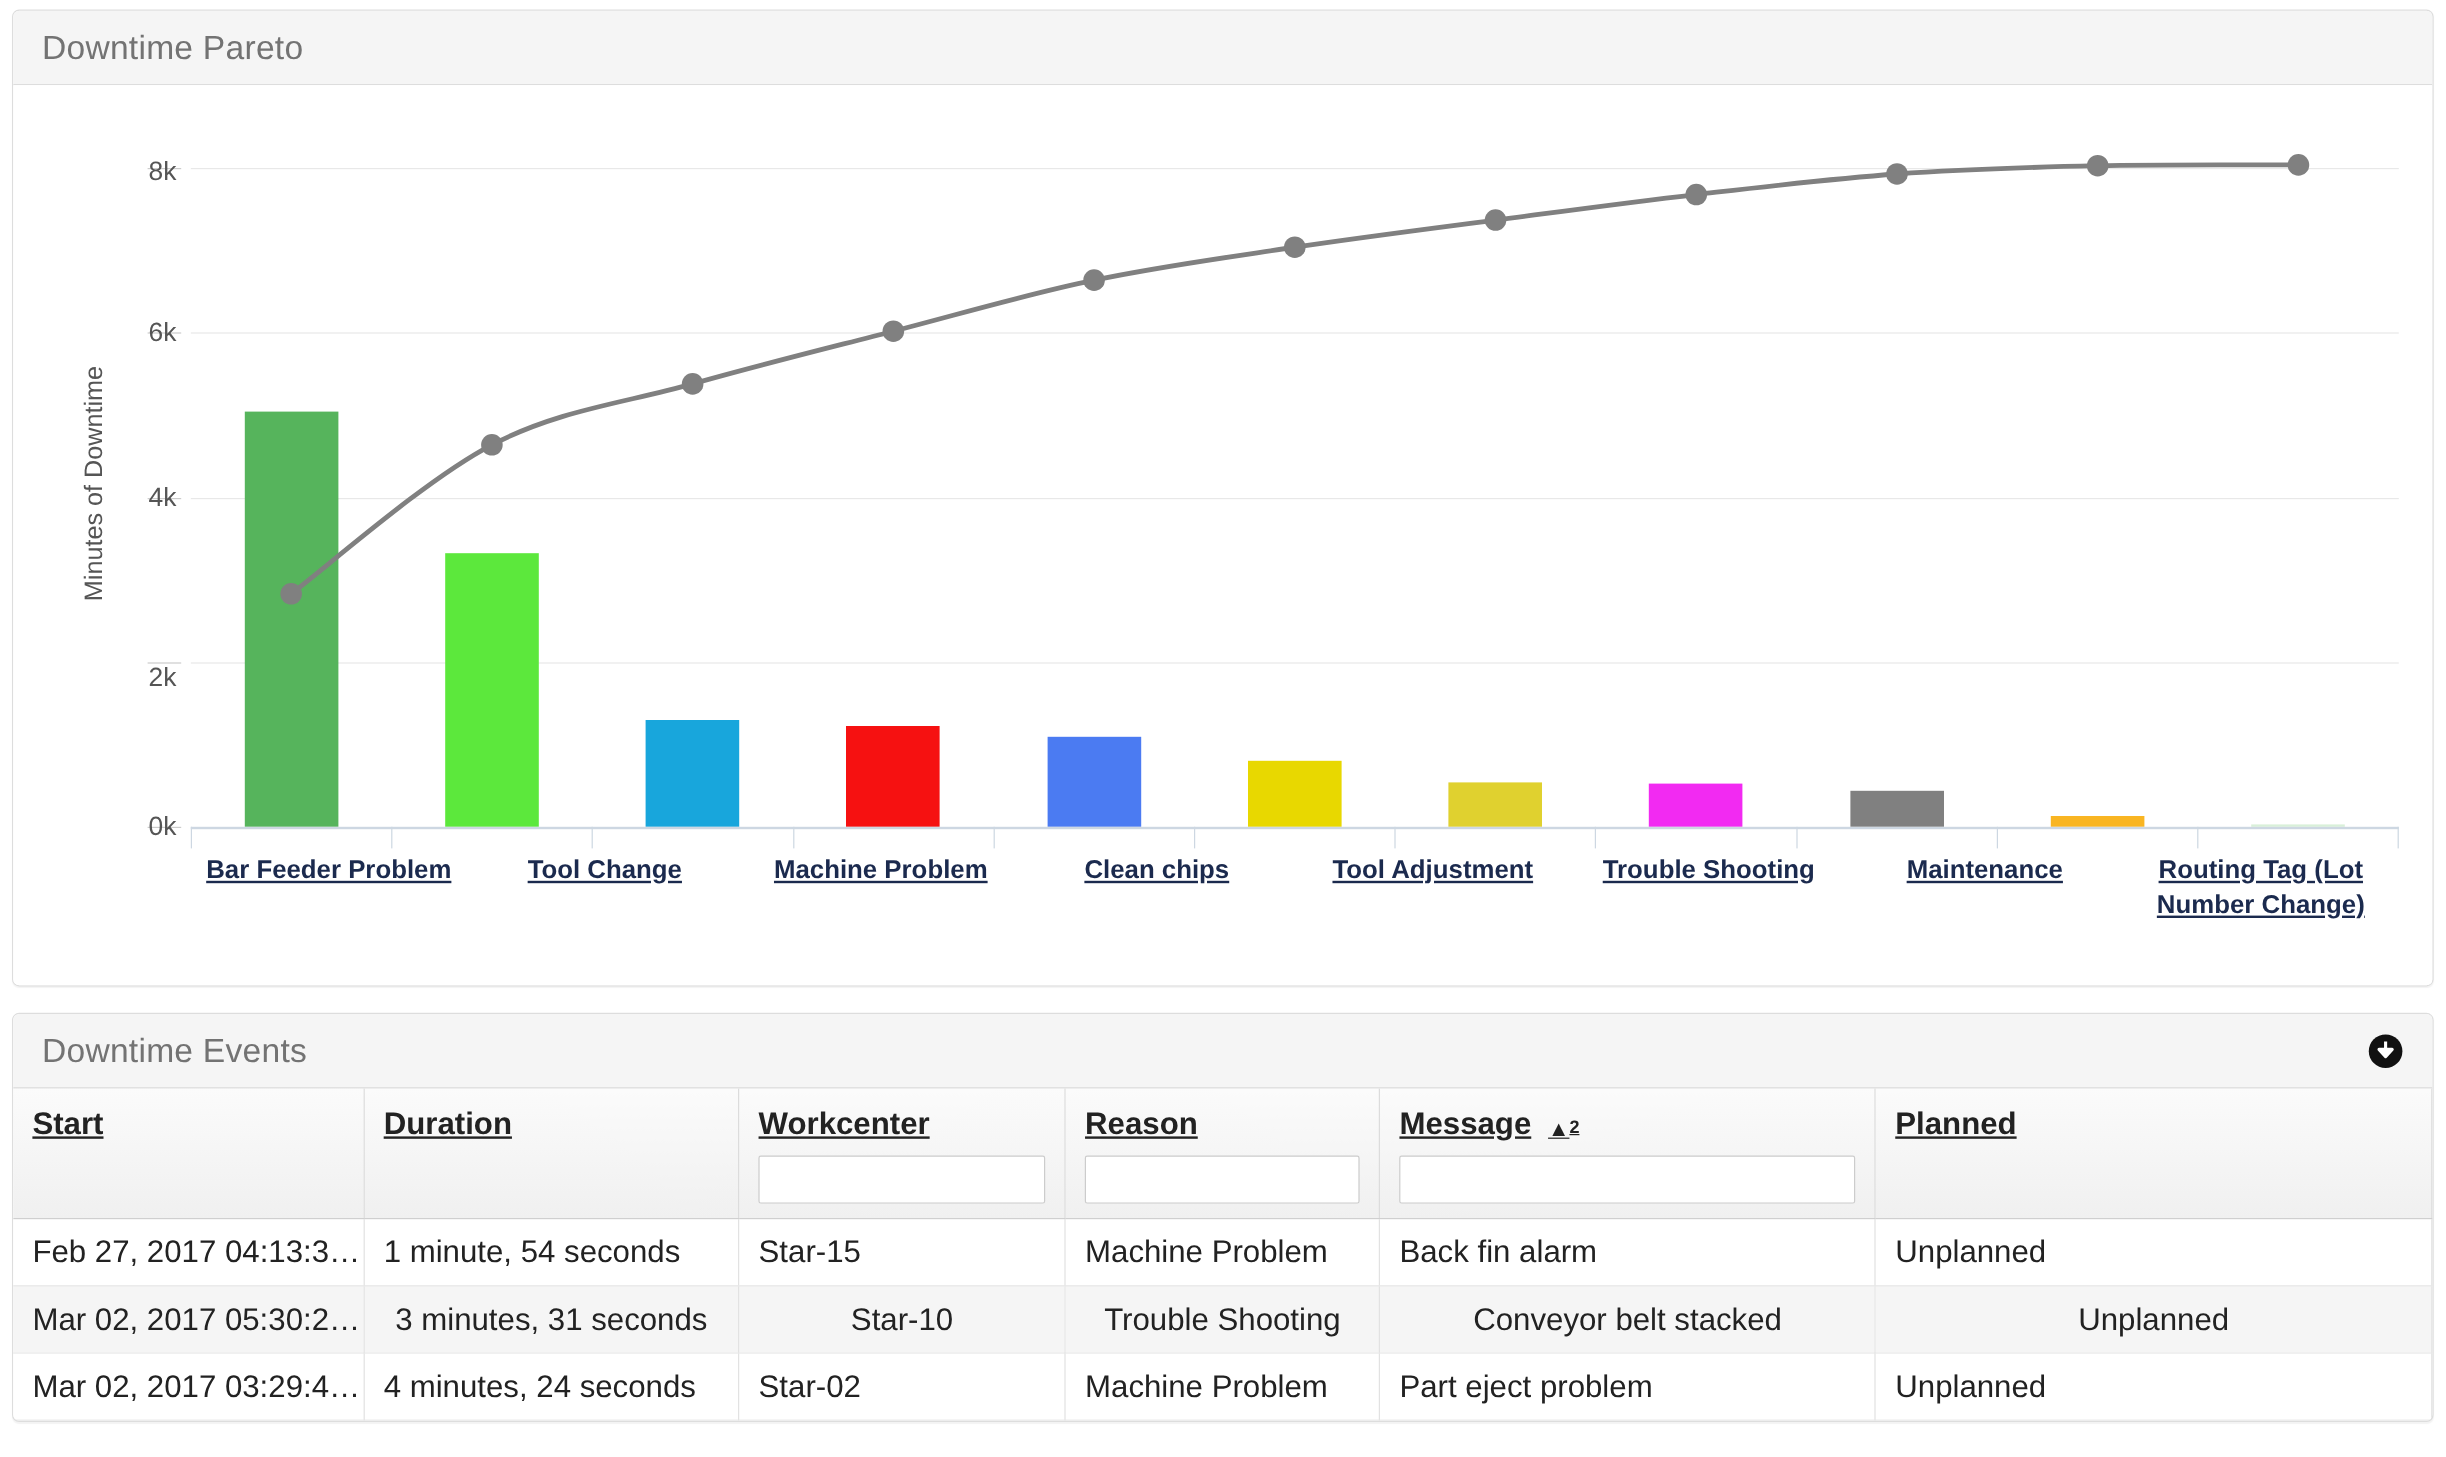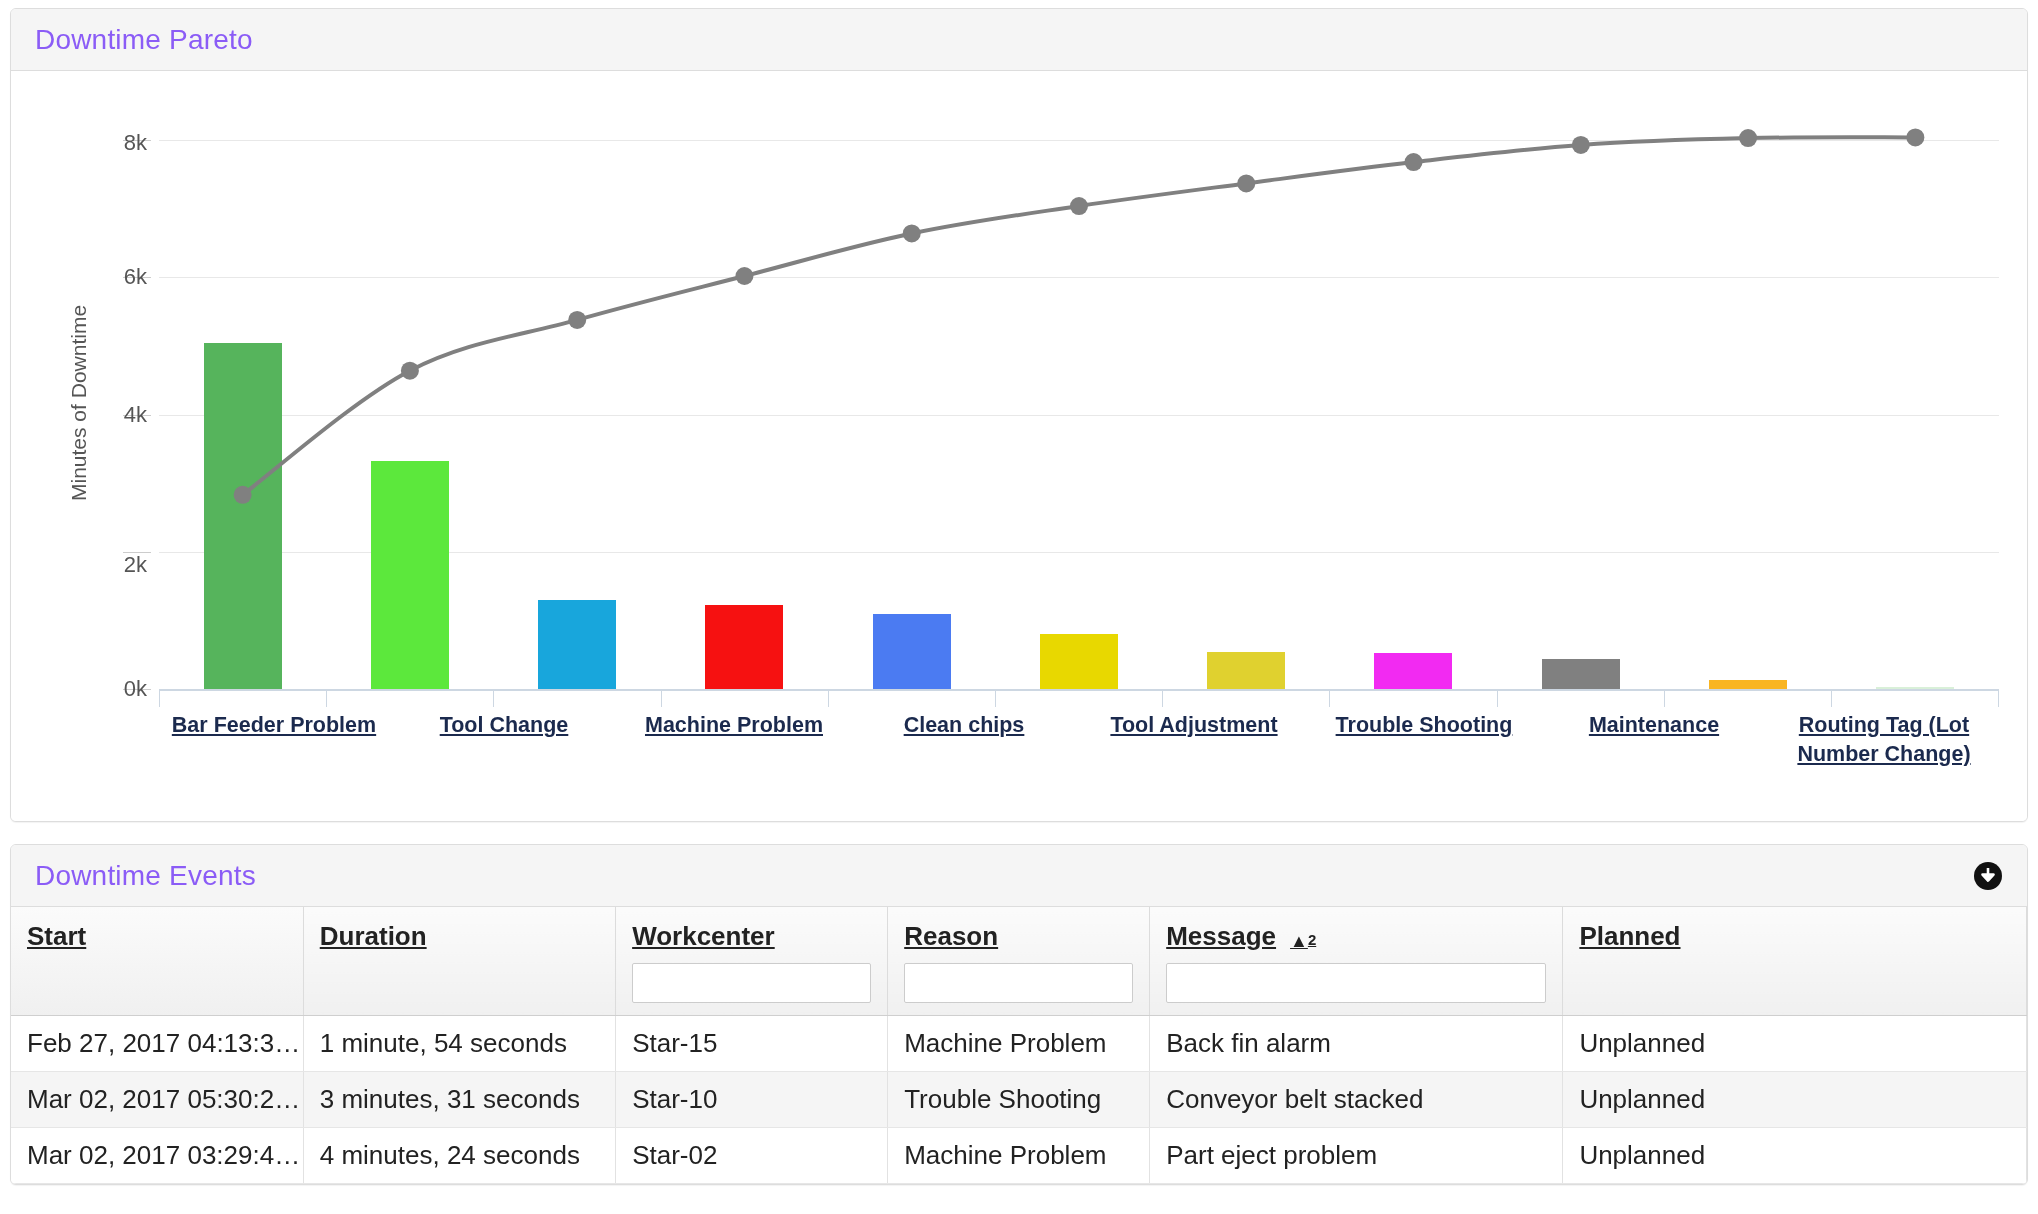--- a/index.html
+++ b/index.html
@@ -24,21 +24,21 @@
     background: #f5f5f5;
     border-bottom: 1px solid #dddddd;
     height: 62px;
     display: flex;
     align-items: center;
     padding: 0 24px;
     position: relative;
   }
   .panel-title {
     font-size: 28px;
-    color: #8b5cf6;
+    color: #737373;
     font-weight: 400;
     letter-spacing: .2px;
   }
   .download-btn {
     position: absolute;
     right: 22px;
     top: 50%;
     transform: translateY(-50%);
     width: 34px; height: 34px;
     cursor: pointer;
@@ -171,21 +171,21 @@
     border-right: 1px solid #e2e2e2;
     border-bottom: 1px solid #e6e6e6;
     padding: 12px 16px;
     font-size: 26px;
     color: #222;
     height: 55px;
     white-space: nowrap;
     overflow: hidden;
   }
   tr.odd td { background: #ffffff; }
-  tr.even td { background: #f5f5f5; }
+  tr.even td { background: #f5f5f5; text-align: center; }
   th:last-child, td:last-child { border-right: none; }
 </style>
 </head>
 <body>
 
 <div class="page">
 
   <section class="panel" id="chart-panel">
     <div class="panel-head">
       <span class="panel-title">Downtime Pareto</span>

